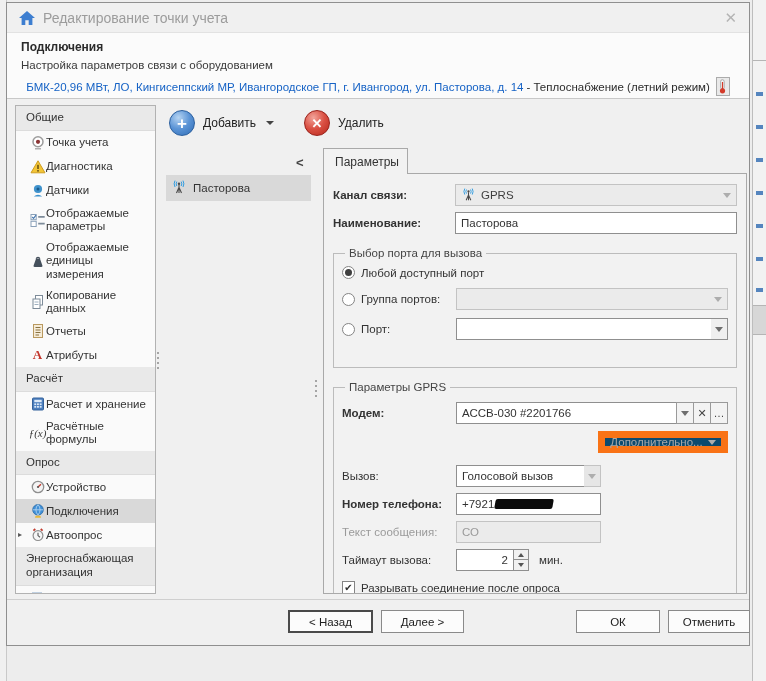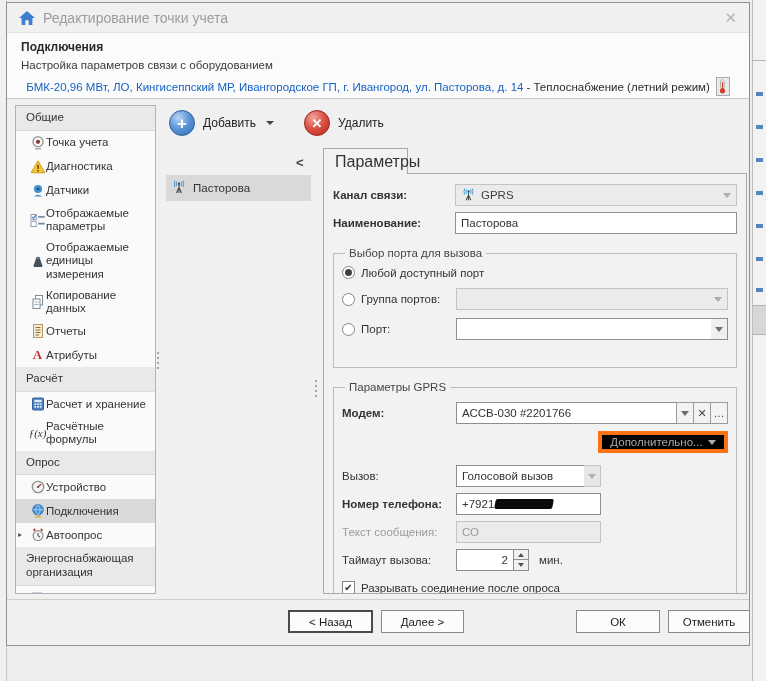--- a/index.html
+++ b/index.html
@@ -57,21 +57,21 @@
   .caret{width:0;height:0;border-left:4px solid transparent;border-right:4px solid transparent;border-top:4px solid #444;margin-left:2px}
 
   
   .collapse-btn{position:absolute;left:289px;top:55px;font-size:13px;color:#444;font-weight:bold}
   .list-item{position:absolute;left:159px;top:75px;width:145px;height:26px;background:#d9d9d9;
              display:flex;align-items:center;gap:6px;padding:0 5px;font-size:11.5px;box-sizing:border-box}
 
   
   .tab{position:absolute;left:316px;top:48px;width:85px;height:26px;background:#f2f2f2;
        border:1px solid #a9a9a9;border-bottom:none;box-sizing:border-box;display:flex;align-items:center;
-       padding-left:11px;font-size:16px;z-index:2}
+       padding-left:11px;font-size:12px;z-index:2}
   .panel{position:absolute;left:316px;top:73px;width:424px;bottom:6px;background:#f2f2f2;
          border:1px solid #a9a9a9;box-sizing:border-box;padding:8px 9px;font-size:11.5px;overflow:hidden}
   .row{display:flex;align-items:center;margin-top:6px}
   .lbl{width:122px;min-width:122px}
   .b{font-weight:bold}
   .dim{color:#9a9a9a}
   .fieldbox{height:22px;box-sizing:border-box;border:1px solid #8f8f8f;background:#fff;
             display:flex;align-items:center;padding:0 5px;overflow:hidden;white-space:nowrap}
   .disbox{background:#ebebeb;border-color:#c3c3c3}
   .flex1{flex:1}
@@ -82,22 +82,22 @@
   .drop-btn.d{background:#e6e6e6;border-color:#c3c3c3}
   .sq-btn{width:18px;height:22px;box-sizing:border-box;border:1px solid #9a9a9a;margin-left:-1px;
           background:#f3f3f3;display:flex;align-items:center;justify-content:center;color:#444;font-size:11px}
   fieldset{border:1px solid #bcbcbc;margin:13px 0 0 0;padding:3px 8px 27px 8px}
   legend{font-size:11.5px;color:#454545;padding:0 4px;margin-left:3px}
   .fs-lbl{width:114px;min-width:114px;display:flex;align-items:center;gap:6px}
   .radio{width:13px;height:13px;min-width:13px;border:1px solid #848484;border-radius:50%;background:#fff;position:relative;box-sizing:border-box}
   .radio.on::after{content:"";position:absolute;inset:2px;background:#3f3f3f;border-radius:50%}
   .cb{width:13px;height:13px;min-width:13px;border:1px solid #848484;background:#fff;display:flex;
       align-items:center;justify-content:center;font-size:10px;color:#2f2f2f;box-sizing:border-box;line-height:1}
-  .adv-btn{margin-left:auto;width:130px;height:22px;box-sizing:border-box;border:4px solid #f97316;
-           background:#000000;color:#a8a8a8;display:flex;align-items:center;justify-content:center;gap:5px}
+  .adv-btn{margin-left:auto;width:130px;height:22px;box-sizing:border-box;border:7px solid #f97316;
+           background:#0c4a6e;color:#a8a8a8;display:flex;align-items:center;justify-content:center;gap:5px}
   .spin-btns{display:flex;flex-direction:column;width:15px}
   .spin-btns i{height:11px;box-sizing:border-box;border:1px solid #8f8f8f;border-left:none;background:#f1f1f1;
                display:flex;align-items:center;justify-content:center}
   .spin-btns i + i{border-top:none}
   .tri-u{width:0;height:0;border-left:3px solid transparent;border-right:3px solid transparent;border-bottom:4px solid #555}
   .tri-d{width:0;height:0;border-left:3px solid transparent;border-right:3px solid transparent;border-top:4px solid #555}
   .redact{height:10px;width:58px;background:#0b0b0b;margin-left:1px;border-radius:2px;transform:skewX(-10deg)}
 
   
   .footer{position:absolute;left:0;right:0;bottom:0;height:45px;border-top:1px solid #cfcfcf;background:#f0f0f0}

